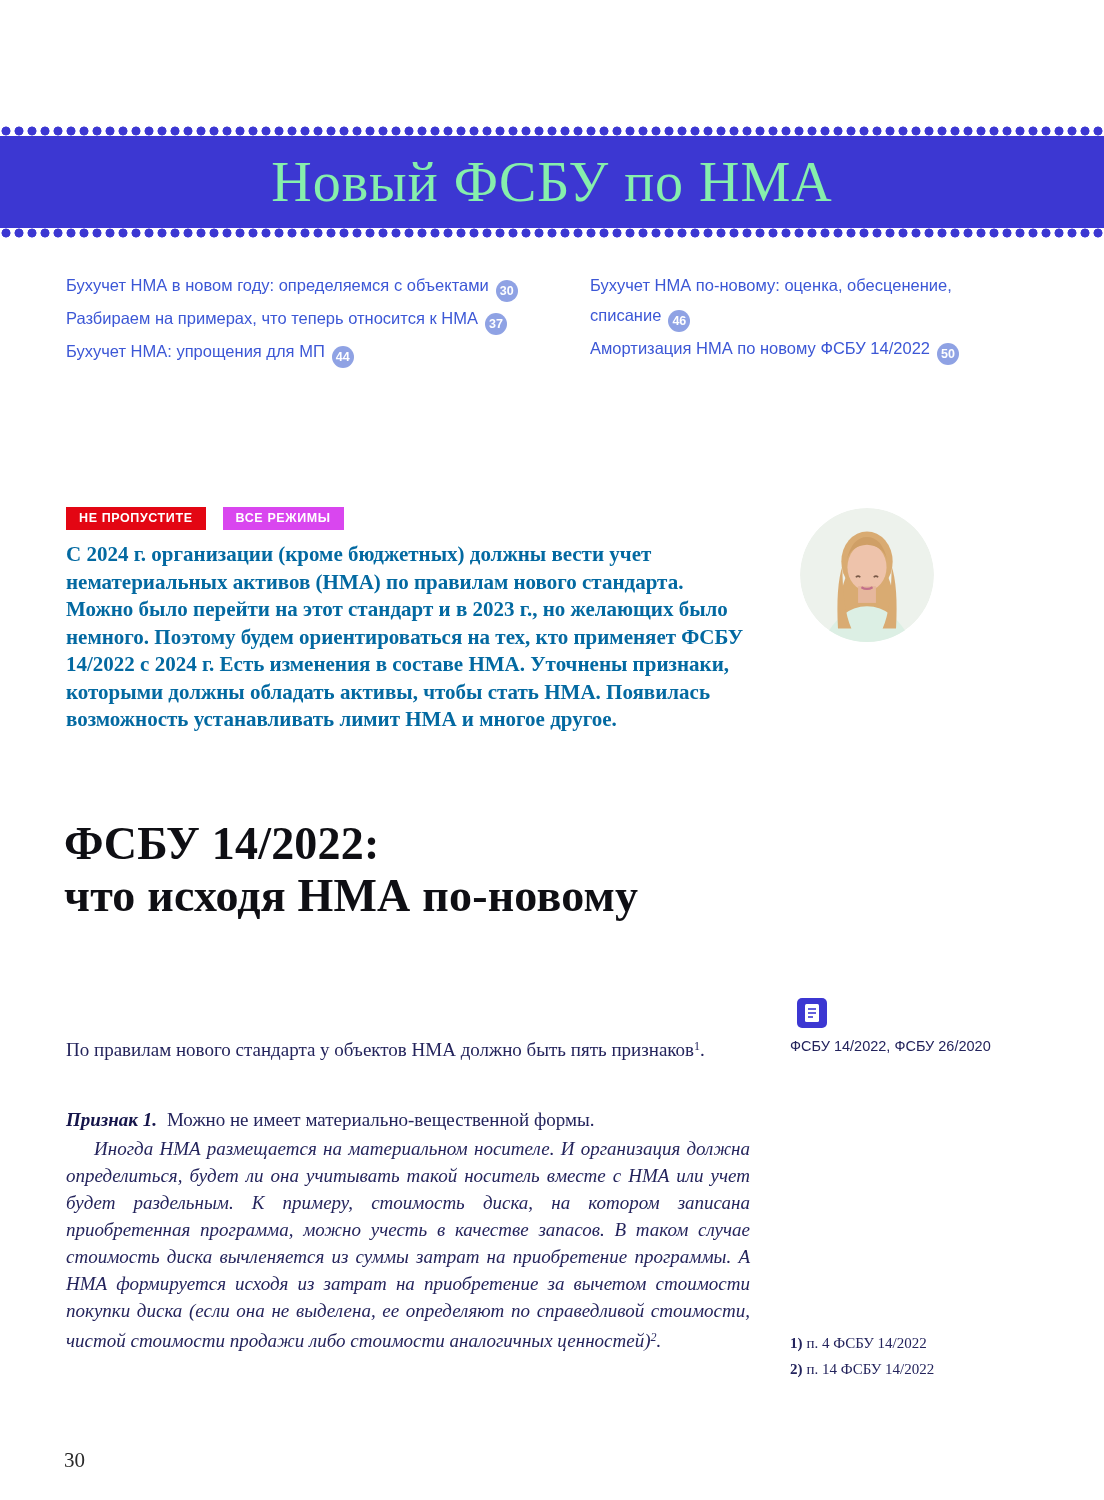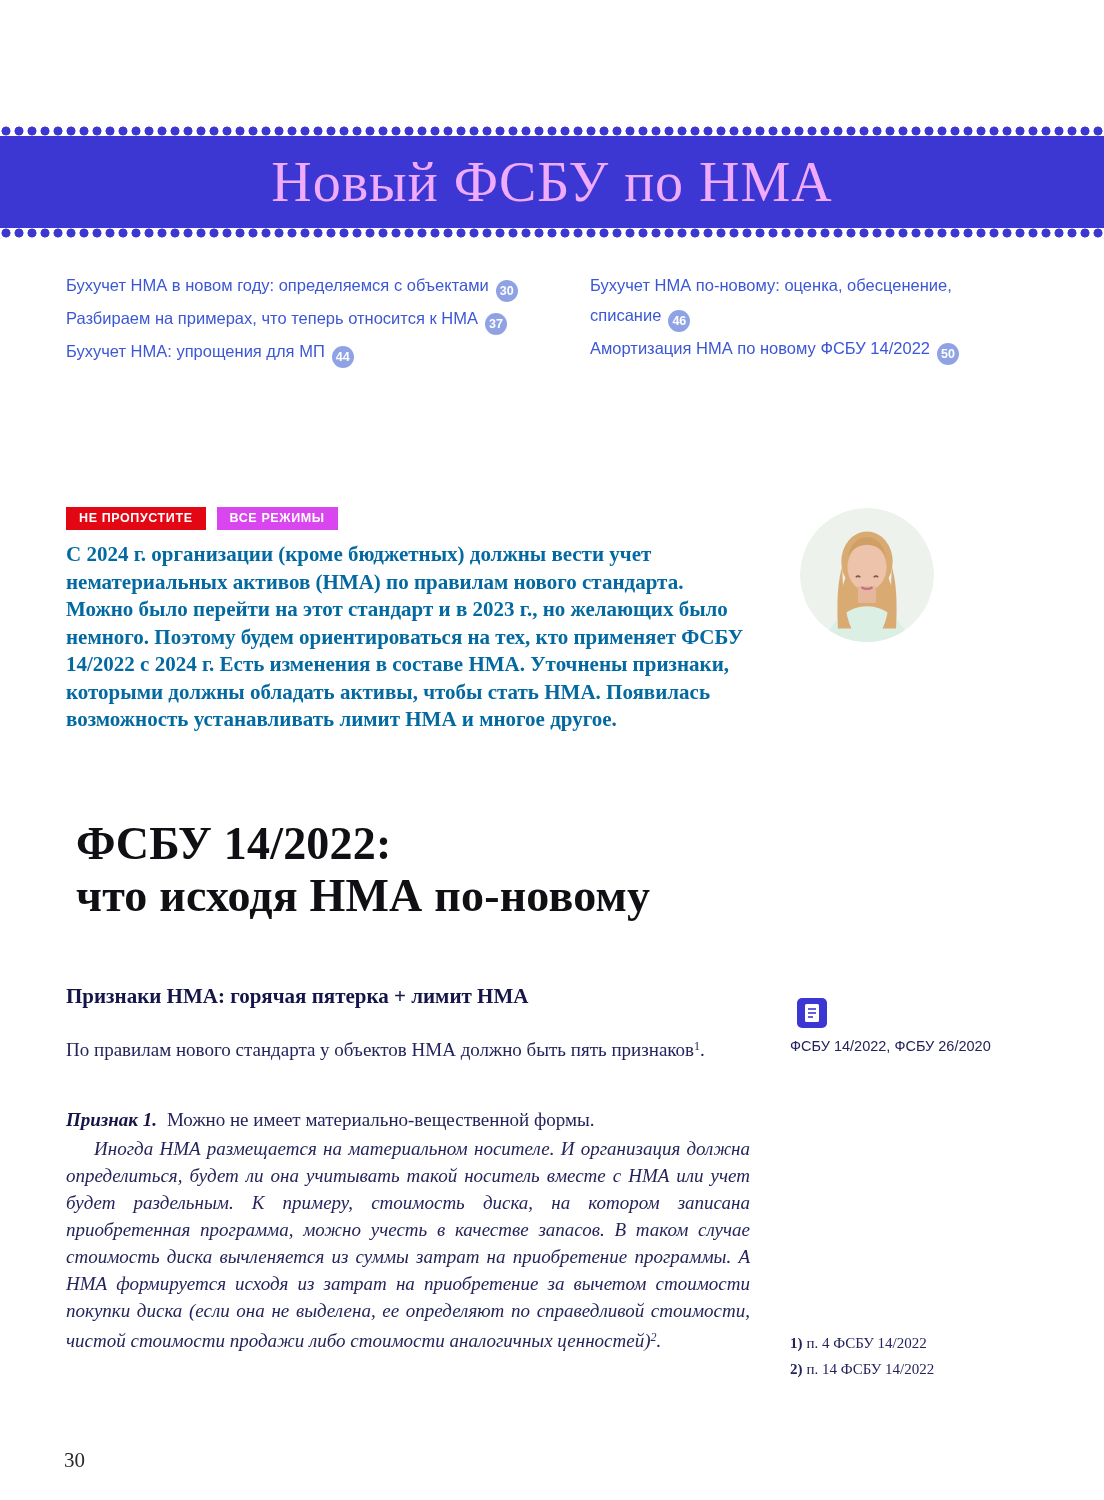--- a/index.html
+++ b/index.html
@@ -16,39 +16,39 @@
     background:#3c37d2; display:flex; align-items:center; justify-content:center;
   }
   .banner::before, .banner::after {
     content:""; position:absolute; left:0; right:0; height:12px;
     background-image:radial-gradient(circle at 6px 6px, #3c37d2 4.2px, transparent 4.8px);
     background-size:13px 12px;
   }
   .banner::before { top:-11px; }
   .banner::after  { bottom:-11px; }
   .banner-title {
-    color:#f0abfc; font-size:56px; font-weight:400; letter-spacing:1px;
+    color:#86efac; font-size:56px; font-weight:400; letter-spacing:1px;
     font-family:"Liberation Serif", serif;
   }
 
   
   .toc { position:absolute; top:270px; left:66px; width:980px;
          font-family:"Liberation Sans", sans-serif; font-size:16.5px;
          color:#3c57d6; }
   .toc-col-left  { position:absolute; left:0; top:0; width:460px; }
   .toc-col-right { position:absolute; left:524px; top:0; width:378px; }
   .toc-row { line-height:30px; margin-bottom:1px; }
   .toc-page {
     display:inline-block; width:22px; height:22px; border-radius:50%;
     background:#8fa2e4; color:#ffffff; font-weight:700; font-size:12.5px;
     text-align:center; line-height:22px; margin-left:7px; vertical-align:-4px;
   }
 
   
-  .badges { position:absolute; top:507px; left:66px; display:flex; gap:11px;
+  .badges { position:absolute; top:507px; left:66px; display:flex; gap:17px;
             font-family:"Liberation Sans", sans-serif; }
   .badge { color:#ffffff; font-size:12.5px; font-weight:700; letter-spacing:.6px;
            padding:4px 13px 5px; }
   .badge-red  { background:#e30613; }
   .badge-blue { background:#d946ef; }
 
   
   .lead {
     position:absolute; top:541px; left:66px; width:684px;
     font-size:21px; font-weight:700; line-height:27.5px; color:#0369a1;
@@ -59,21 +59,21 @@
     position:absolute; top:508px; left:800px; width:134px; height:134px;
     border-radius:50%; overflow:hidden;
   }
   .author-caption {
     position:absolute; top:654px; left:790px; width:240px;
     font-style:italic; font-size:16.5px; line-height:21px; color:#1d1d1d;
   }
 
   
   .article-title {
-    position:absolute; top:818px; left:76px; width:720px;
+    position:absolute; top:818px; left:64px; width:720px;
     font-size:46px; font-weight:700; line-height:52px; color:#0f0f14;
     letter-spacing:.2px;
   }
   .section-heading {
     position:absolute; top:984px; left:66px; width:684px;
     font-size:21px; font-weight:700; color:#15154a;
   }
   .intro {
     position:absolute; top:1033px; left:66px; width:684px;
     font-size:19px; line-height:27px; text-align:justify;
@@ -144,21 +144,20 @@
       <path d="M66,62 Q68,60 70,62" stroke="#7a5a48" stroke-width="1.4" fill="none"></path>
       <path d="M55,71 Q60,74 65,71" stroke="#c2708a" stroke-width="2" fill="none"></path>
     </svg>
   </div>
 
   <h1 class="article-title">
     <span>ФСБУ 14/2022:</span><br>
     <span>что исходя НМА по-новому</span>
   </h1>
 
-  <h2 class="section-heading">Признаки НМА: горячая пятерка + лимит НМА</h2>
 
   <p class="intro"><span>По правилам нового стандарта у объектов НМА должно быть пять признаков</span><sup>1</sup><span>.</span></p>
 
   <div class="feature">
     <span class="feature-label">Признак 1.</span><span>Можно не имеет материально-вещественной формы.</span>
     <span class="feature-body"><span>Иногда НМА размещается на материальном носителе. И организация должна определиться, будет ли она учитывать такой носитель вместе с НМА или учет будет раздельным. К примеру, стоимость диска, на котором записана приобретенная программа, можно учесть в качестве запасов. В таком случае стоимость диска вычленяется из суммы затрат на приобретение программы. А НМА формируется исходя из затрат на приобретение за вычетом стоимости покупки диска (если она не выделена, ее определяют по справедливой стоимости, чистой стоимости продажи либо стоимости аналогичных ценностей)</span><sup>2</sup><span>.</span></span>
   </div>
 
   <div class="doc-icon">
     <svg viewBox="0 0 30 30" width="30" height="30">

